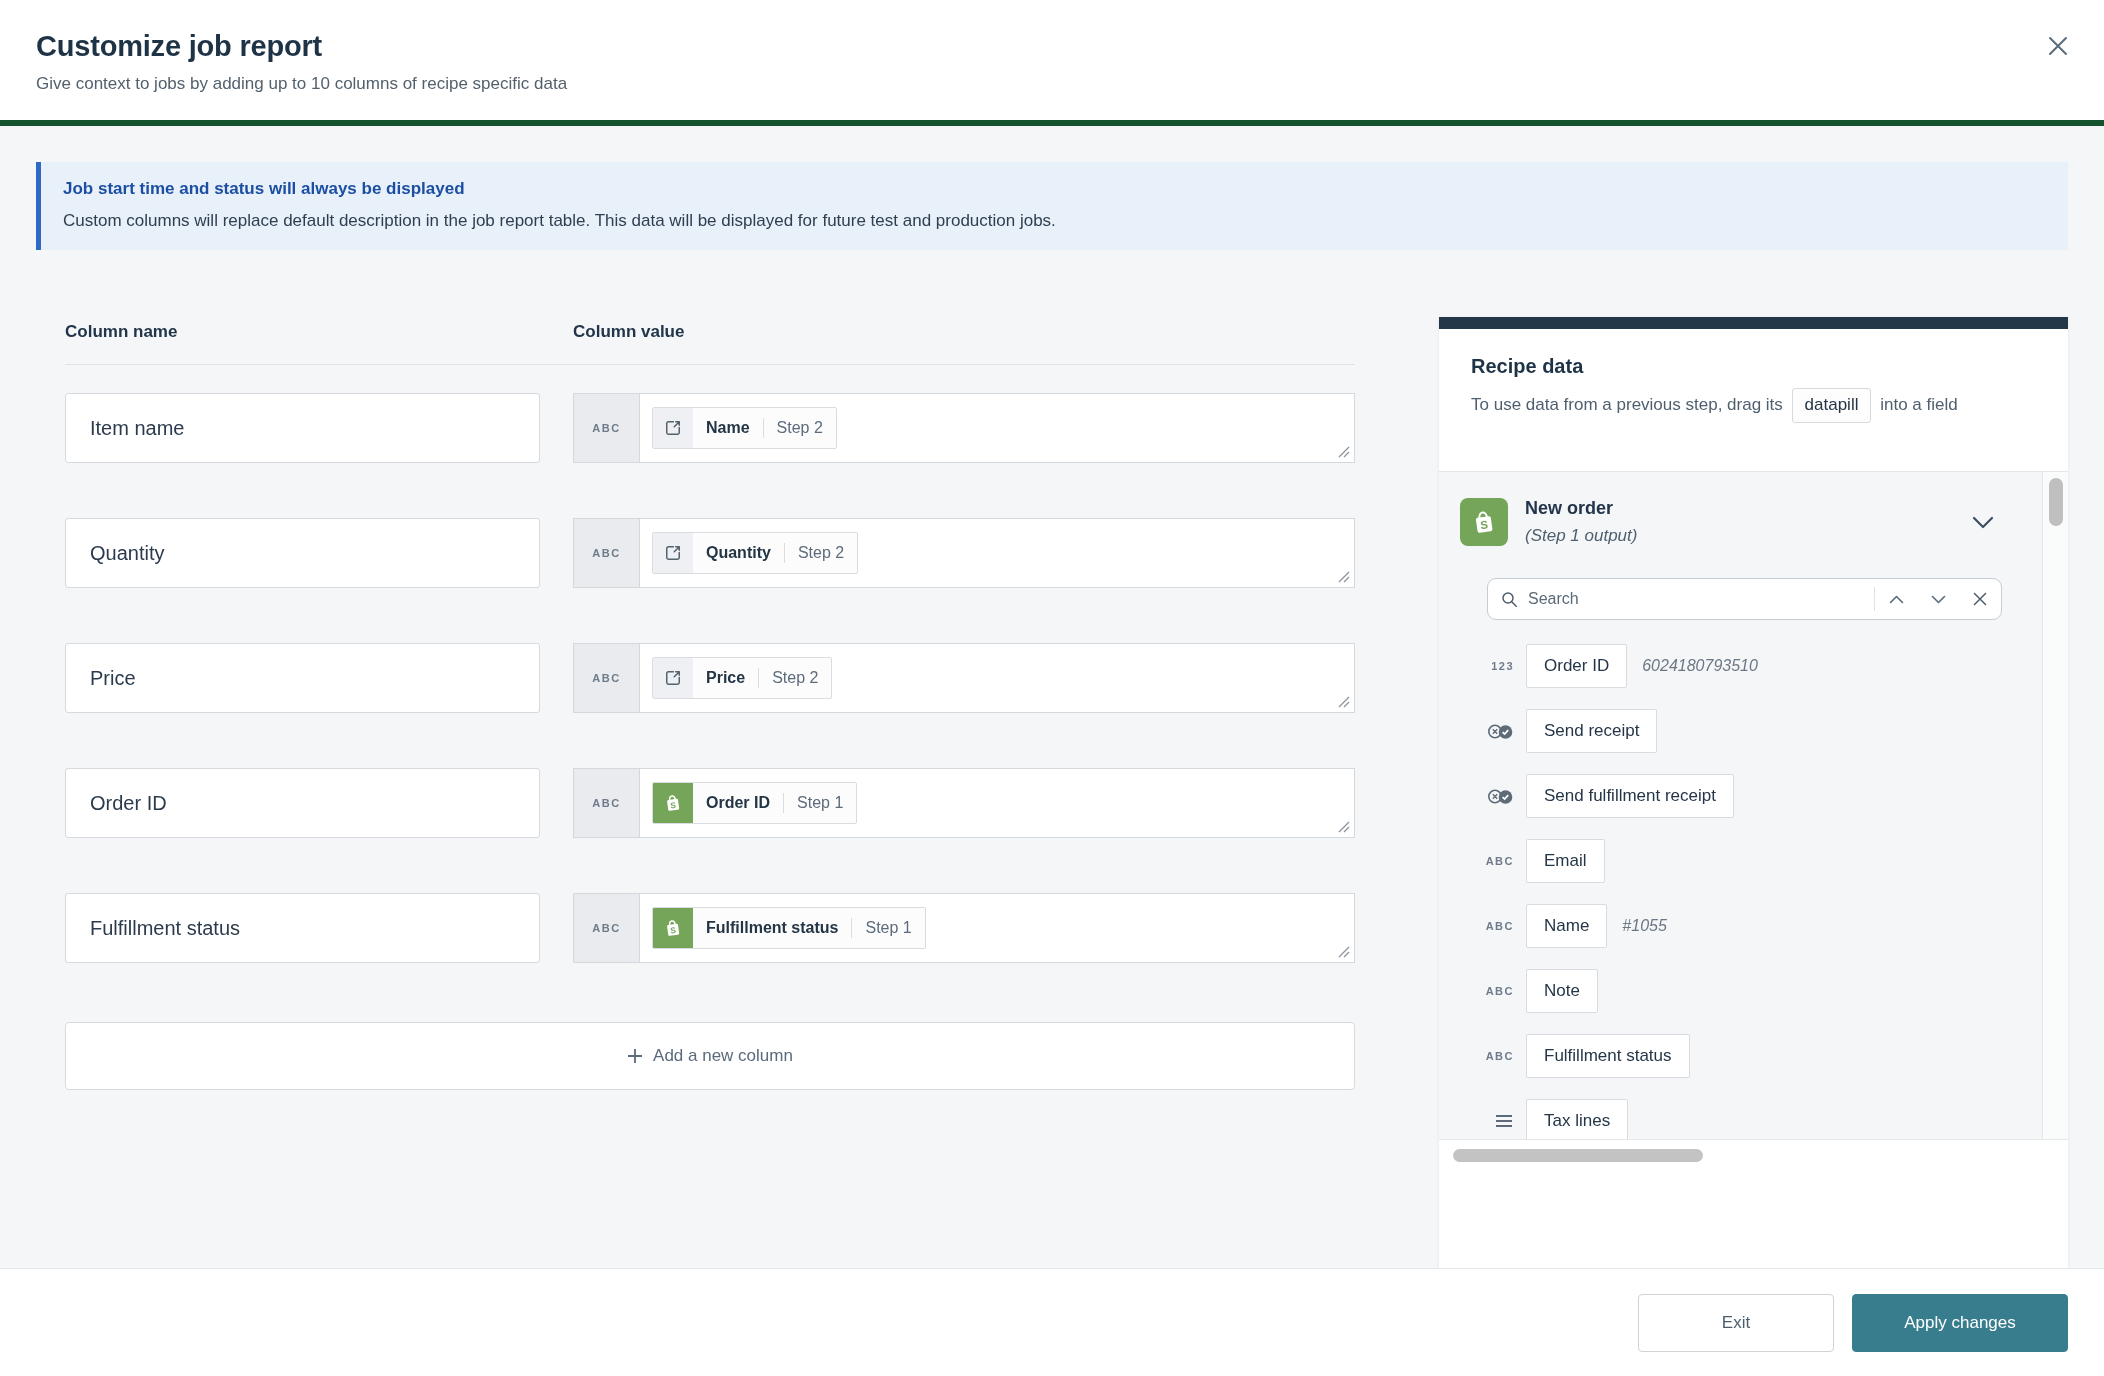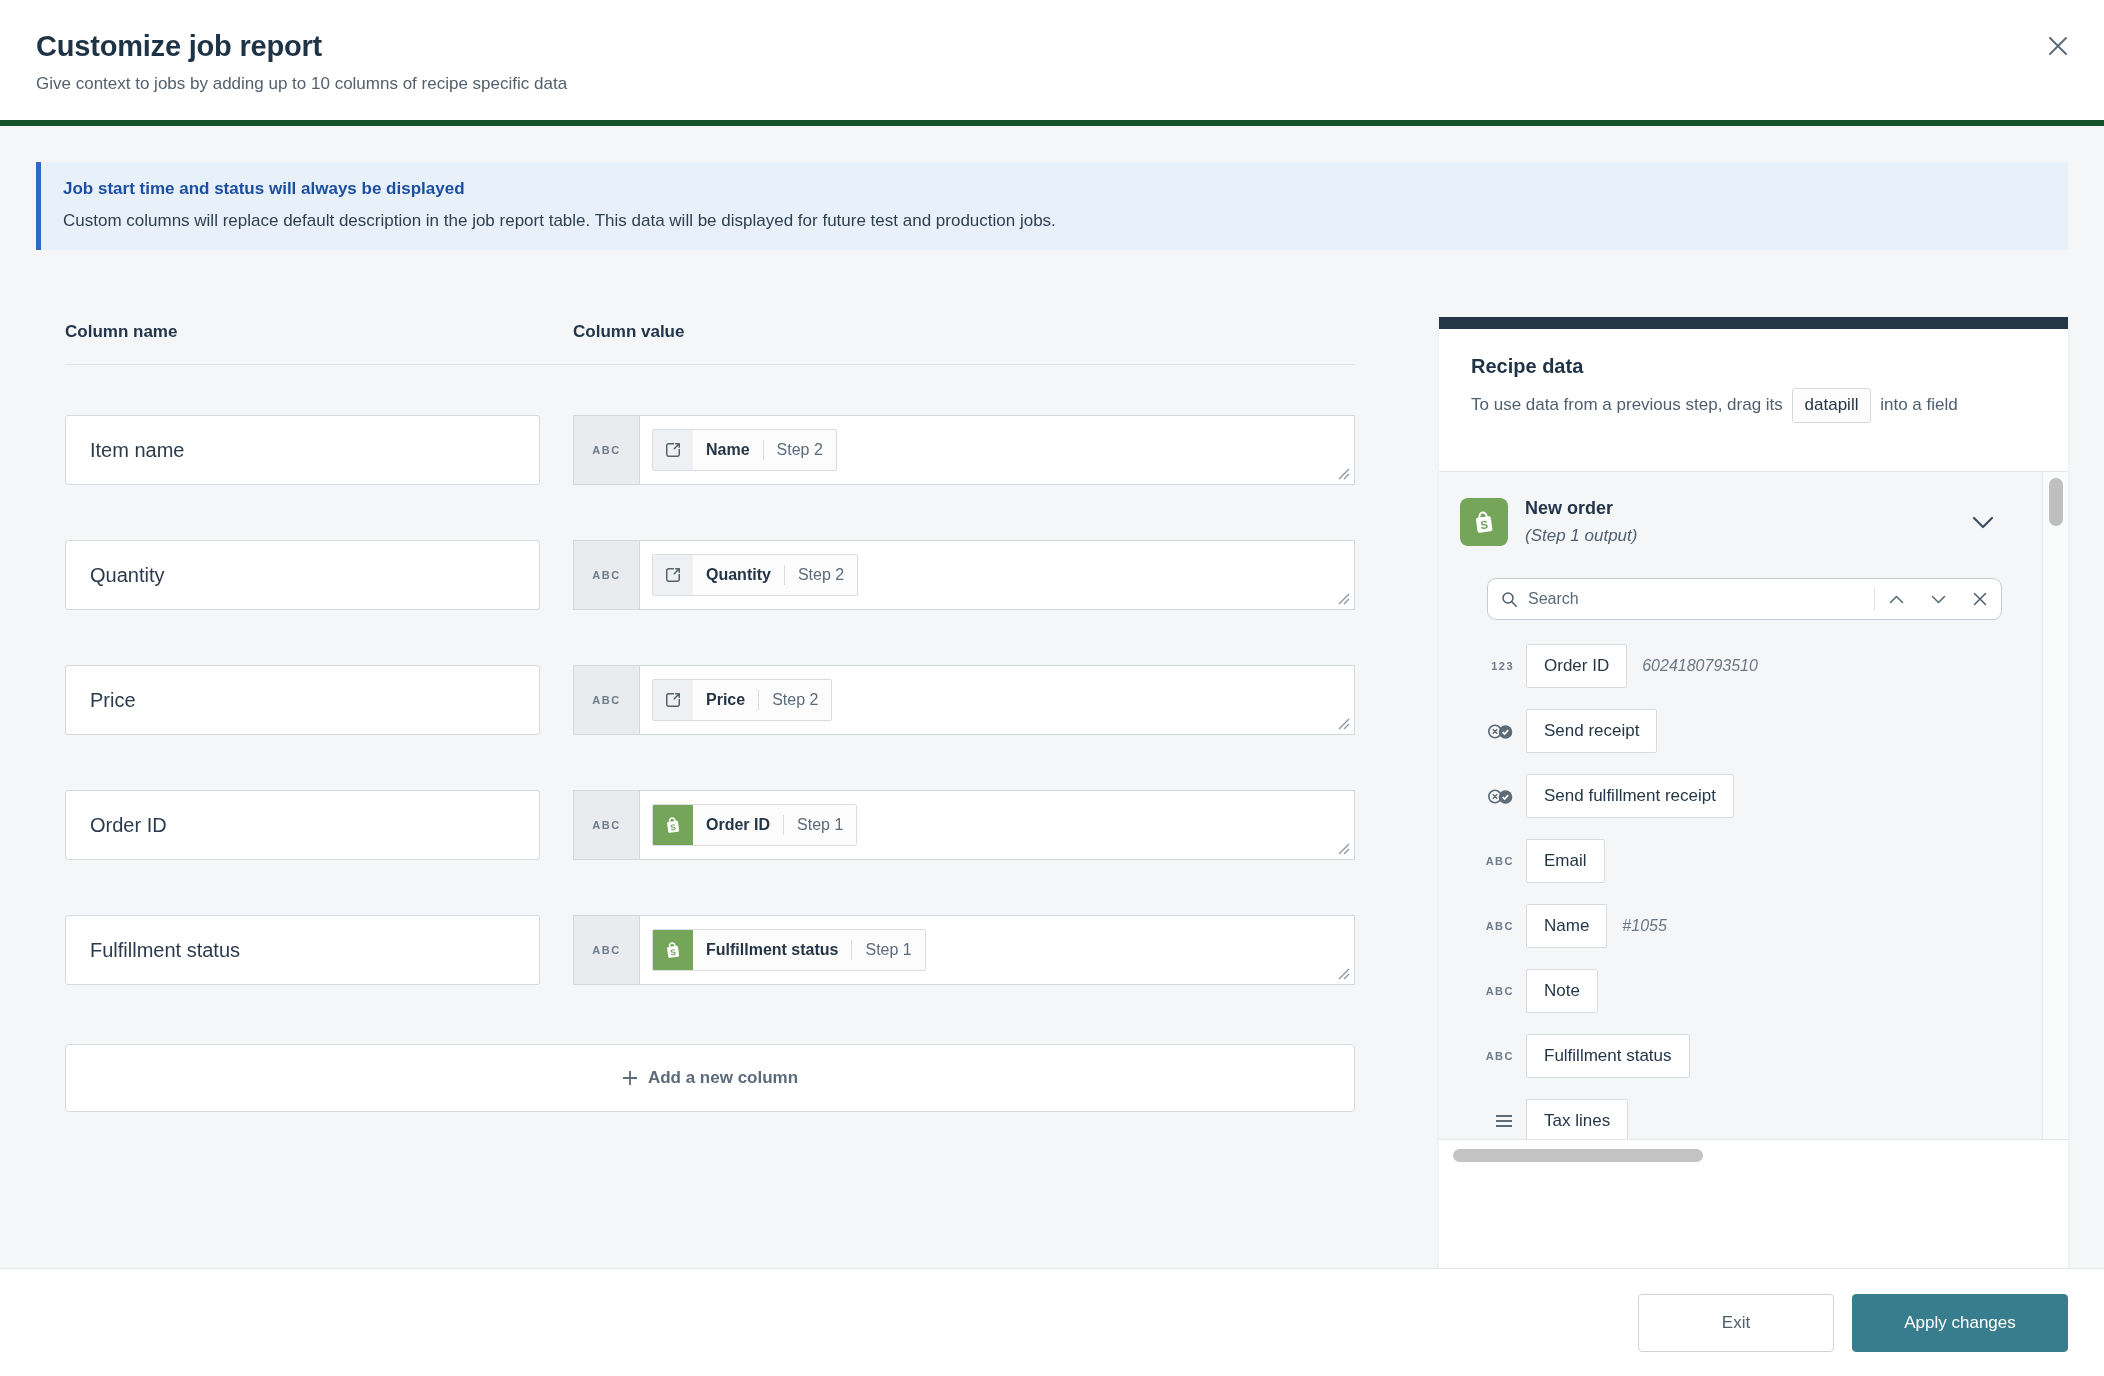--- a/index.html
+++ b/index.html
@@ -46,21 +46,21 @@
 
   .content { display: flex; justify-content: space-between; margin-top: 72px; }
 
   
   .left-section { width: 1290px; margin-left: 29px; }
   .col-headers { display: flex; }
   .col-header { font-size: 17px; font-weight: bold; color: #22354a; }
   .col-header.name { width: 508px; }
   .divider { border-bottom: 1px solid #dfe3e7; margin-top: 22px; }
 
-  .rows { margin-top: 50px; }
+  .rows { margin-top: 28px; }
   .row { display: flex; gap: 33px; margin-bottom: 55px; height: 70px; }
   .name-input {
     width: 475px; height: 70px;
     background: #fff; border: 1px solid #d6dade; border-radius: 3px;
     font-family: "Liberation Sans", sans-serif;
     font-size: 20px; color: #2b3b4d; padding: 0 24px;
     outline: none;
   }
   .value-group { flex: 1; display: flex; }
   .abc-box {
@@ -89,21 +89,21 @@
   .pill-icon.shopify { background: #74a559; }
   .pill-label { display: flex; align-items: center; padding: 0 13px; font-size: 16px; font-weight: bold; color: #243545; }
   .pill-sep { width: 1px; background: #d9dde2; margin: 10px 0; }
   .pill-step { display: flex; align-items: center; padding: 0 13px; font-size: 16px; color: #5c6b7a; }
 
   .add-column-btn {
     margin-top: 59px; width: 1290px; height: 68px;
     background: #fff; border: 1px solid #d6dade; border-radius: 4px;
     display: flex; align-items: center; justify-content: center; gap: 10px;
     font-family: "Liberation Sans", sans-serif;
-    font-size: 17px; font-weight: bold; color: #5b6b7b;
+    font-size: 17px; font-weight: normal; color: #5b6b7b;
     cursor: pointer;
   }
 
   
   .recipe-panel {
     width: 629px; height: 1027px; margin-top: -5px;
     background: #ffffff;
     display: flex; flex-direction: column;
     box-shadow: 0 1px 3px rgba(40,55,70,.08);
   }

